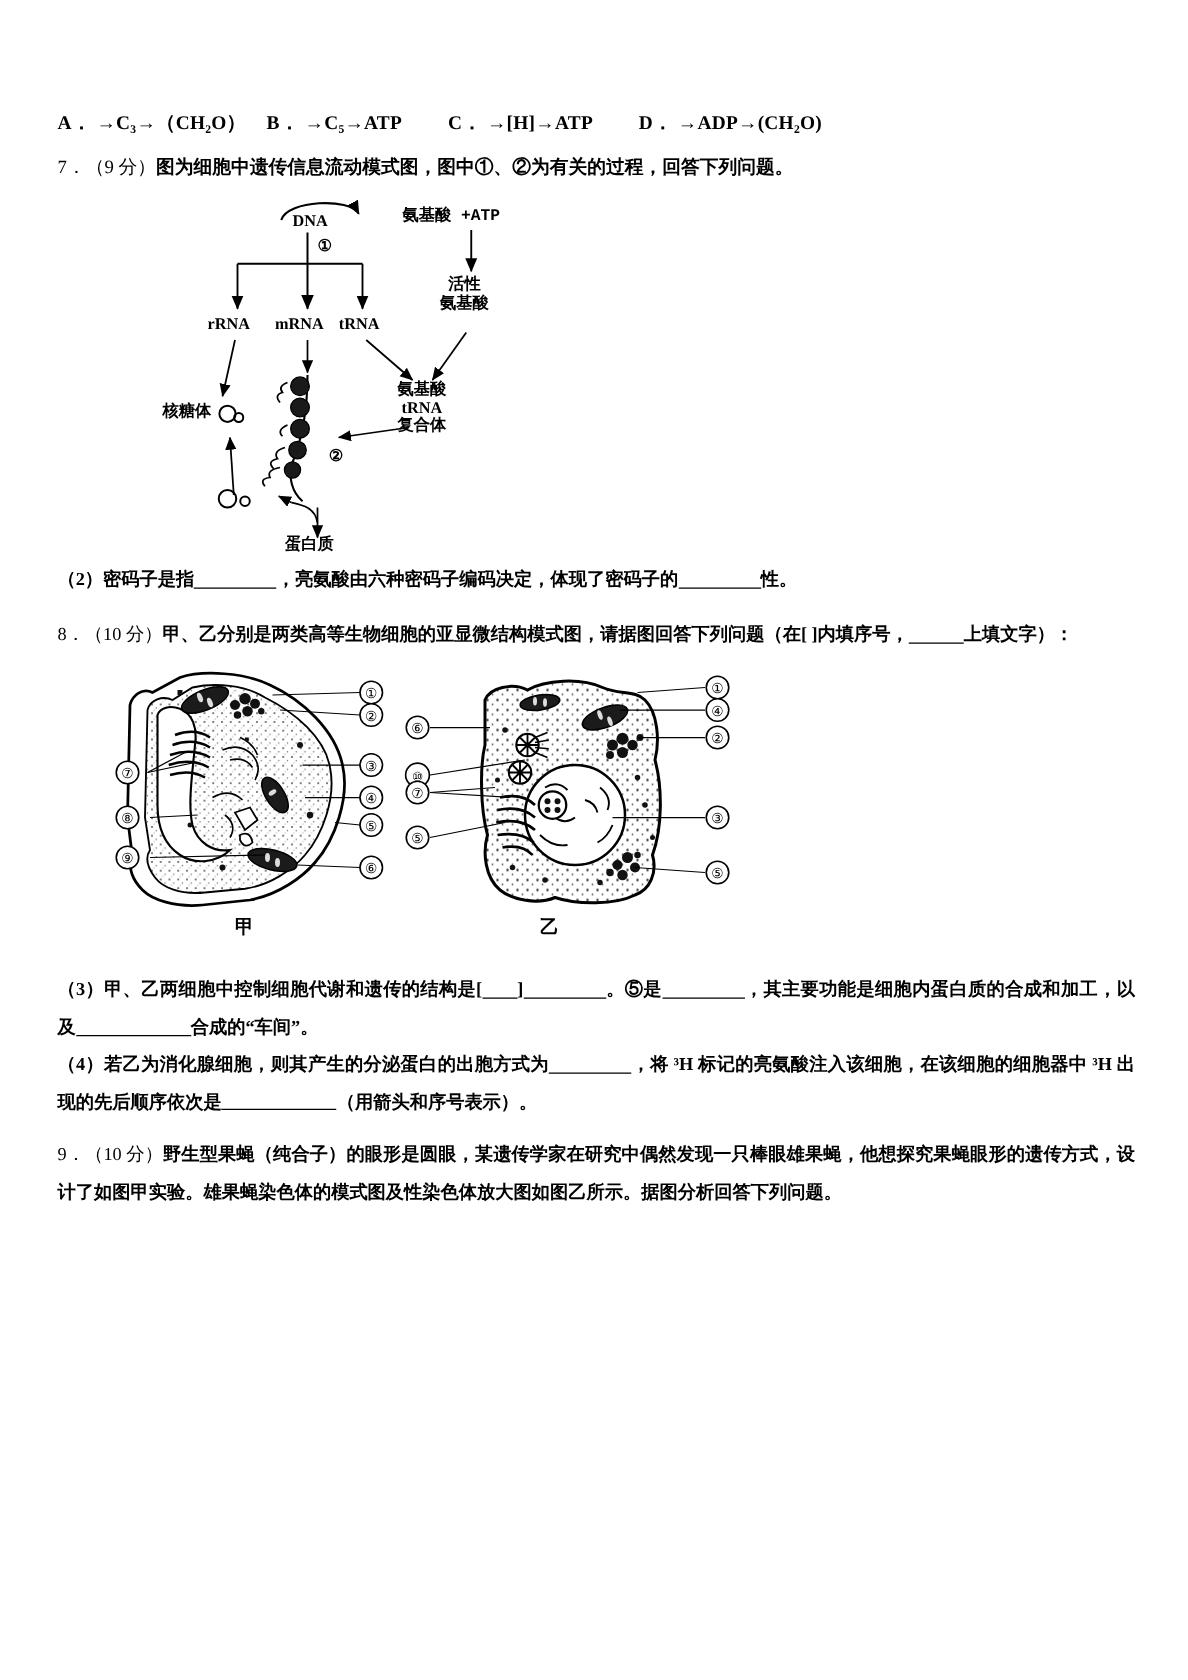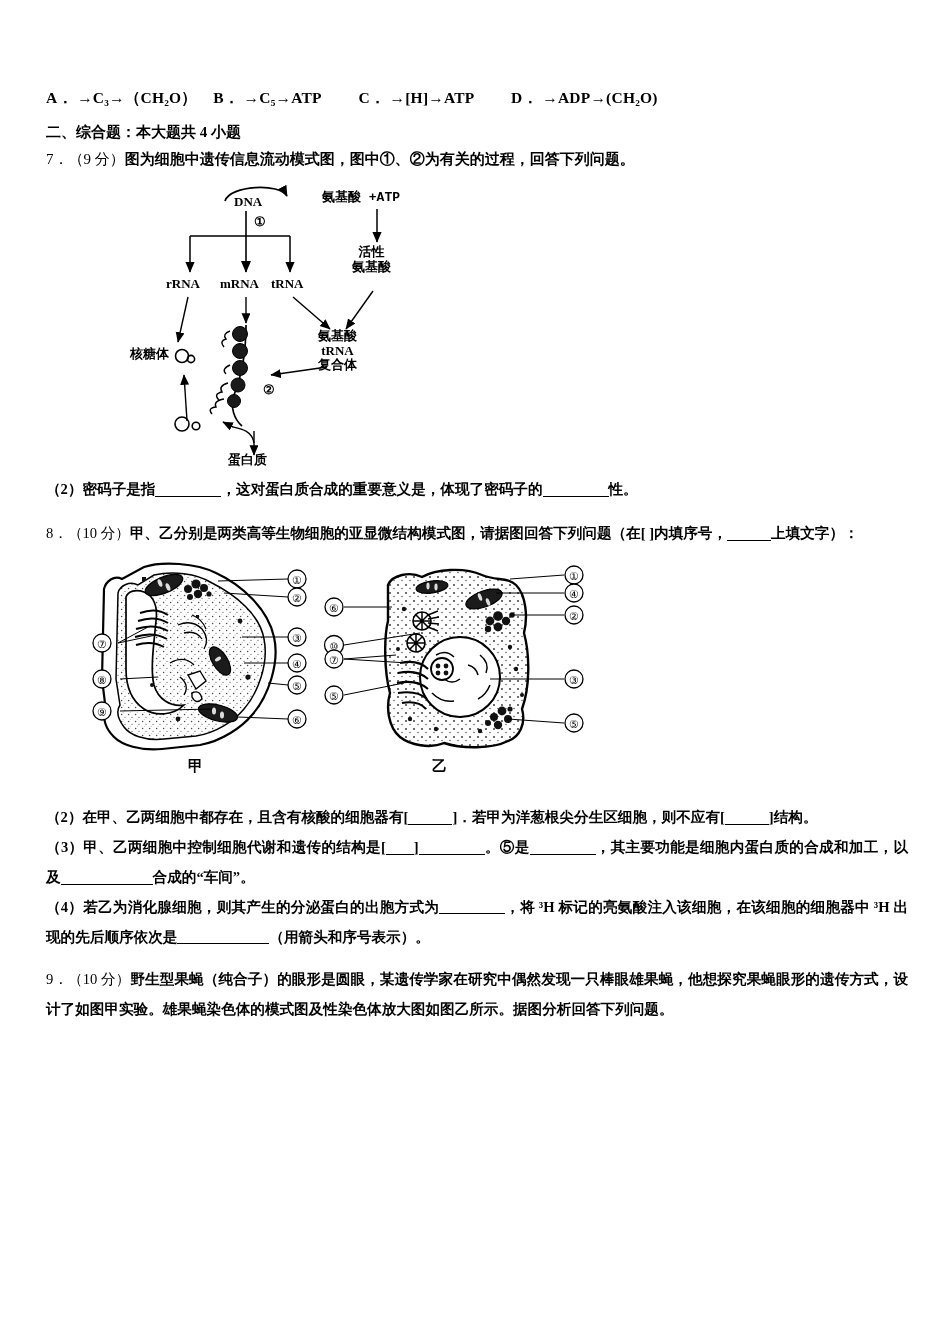--- a/index.html
+++ b/index.html
@@ -114,21 +114,20 @@
   <div class="choices-line">
     <span class="opt"><span>A．</span>&nbsp;<span>→C₃→（CH₂O）</span></span>
     &nbsp;&nbsp;
     <span class="opt"><span>B．</span>&nbsp;<span>→C₅→ATP</span></span>
     &nbsp;&nbsp;&nbsp;&nbsp;&nbsp;&nbsp;&nbsp;
     <span class="opt"><span>C．</span>&nbsp;<span>→[H]→ATP</span></span>
     &nbsp;&nbsp;&nbsp;&nbsp;&nbsp;&nbsp;&nbsp;
     <span class="opt"><span>D．</span>&nbsp;<span>→ADP→(CH₂O)</span></span>
   </div>
 
-  <div class="section-head">二、综合题：本大题共 4 小题</div>
 
   <div class="qline">
     <span class="qnum">7．</span><span class="qnum">（9 分）</span><span>图为细胞中遗传信息流动模式图，图中①、②为有关的过程，回答下列问题。</span>
   </div>
 
   <div class="fig1">
     <svg width="340" height="292" viewBox="0 0 340 292">
       <defs>
         <marker id="ar" markerWidth="9" markerHeight="9" refX="7" refY="3.2" orient="auto">
           <path d="M0,0 L7.5,3.2 L0,6.4 z" fill="#000"></path>
@@ -202,21 +201,21 @@
     <div class="lbl" style="left:188px; top:150px; white-space:pre;">氨基酸
 tRNA
 复合体</div>
     <div class="lbl" style="left:0px; top:168px;">核糖体</div>
     <div class="lbl" style="left:133px; top:204px;">②</div>
     <div class="lbl" style="left:98px; top:274px;">蛋白质</div>
   </div>
 
 
   <p class="para">
-    <span>（2）密码子是指</span><span class="blank b-sm"></span><span>，这对蛋白质合成的重要意义是，体现了密码子的</span><span class="blank b-sm"></span><span>性。</span>
+    <span>（2）密码子是指</span><span class="blank b-sm"></span><span>，亮氨酸由六种密码子编码决定，体现了密码子的</span><span class="blank b-sm"></span><span>性。</span>
   </p>
 
   <p class="para" style="margin-top:14px;">
     <span class="qnum">8．</span><span class="qnum">（10 分）</span><span>甲、乙分别是两类高等生物细胞的亚显微结构模式图，请据图回答下列问题（在[  ]内填序号，</span><span class="blank b-xs"></span><span>上填文字）：</span>
   </p>
 
   <div class="fig2">
     <svg width="520" height="238" viewBox="0 0 520 238">
       <defs>
         <pattern id="cyto" width="7" height="7" patternUnits="userSpaceOnUse">
@@ -455,23 +454,20 @@
         <text x="242" y="104.5" font-size="11" text-anchor="middle" font-family="Liberation Serif, serif">⑦</text>
         <circle cx="242" cy="136" r="9" fill="#fff" stroke="#000" stroke-width="1.3"></circle>
         <text x="242" y="140.5" font-size="11" text-anchor="middle" font-family="Liberation Serif, serif">⑤</text>
       </g>
     </svg>
     <div class="cap" style="left:96px; top:198px;">甲</div>
     <div class="cap" style="left:340px; top:198px;">乙</div>
   </div>
 
 
-  <p class="para">
-    <span>（2）在甲、乙两细胞中都存在，且含有核酸的细胞器有[</span><span class="blank b-xs"></span><span>]．若甲为洋葱根尖分生区细胞，则不应有[</span><span class="blank b-xs"></span><span>]结构。</span>
-  </p>
 
   <p class="para">
     <span>（3）甲、乙两细胞中控制细胞代谢和遗传的结构是[</span><span class="blank b-xxs"></span><span>]</span><span class="blank b-sm"></span><span>。⑤是</span><span class="blank b-sm"></span><span>，其主要功能是细胞内蛋白质的合成和加工，以及</span><span class="blank b-md"></span><span>合成的“车间”。</span>
   </p>
 
   <p class="para">
     <span>（4）若乙为消化腺细胞，则其产生的分泌蛋白的出胞方式为</span><span class="blank b-sm"></span><span>，将 ³H 标记的亮氨酸注入该细胞，在该细胞的细胞器中 ³H 出现的先后顺序依次是</span><span class="blank b-md"></span><span>（用箭头和序号表示）。</span>
   </p>
 
   <p class="para" style="margin-top:12px;">

